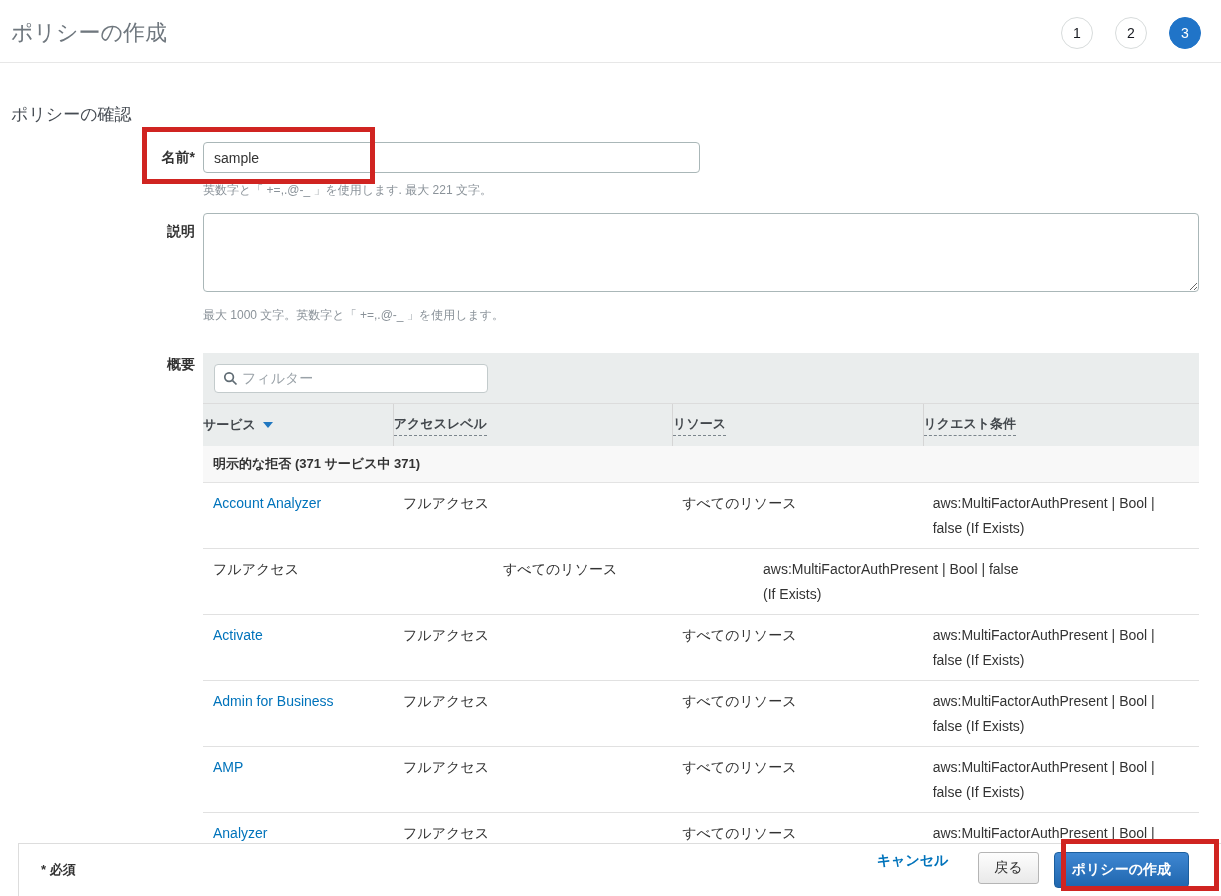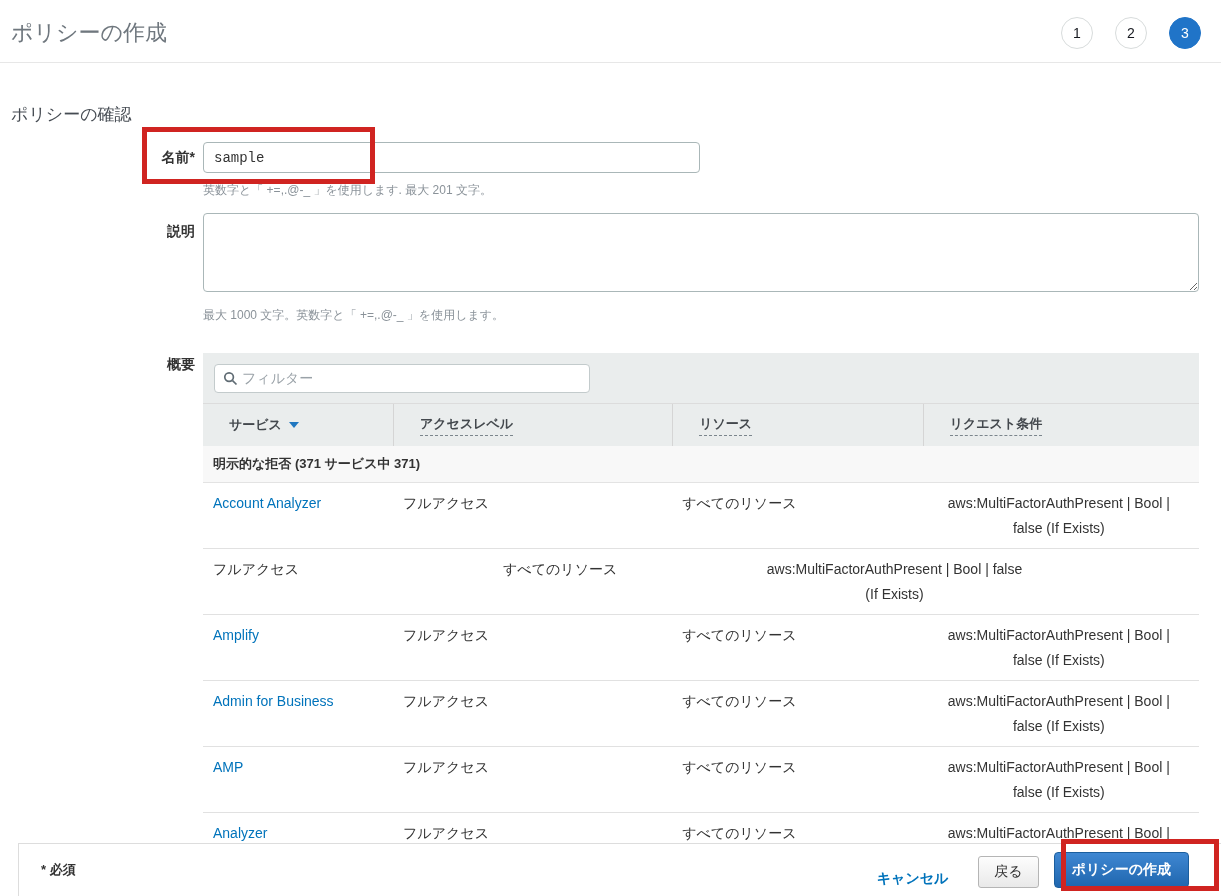--- a/index.html
+++ b/index.html
@@ -41,21 +41,21 @@
     font-size: 14px; font-weight: 700; color: #333;
   }
   .name-label { left: 10px; top: 149px; }
   .desc-label { left: 10px; top: 223px; }
   .summary-label { left: 10px; top: 356px; }
   .name-input {
     position: absolute; left: 203px; top: 142px;
     width: 497px; height: 31px;
     border: 1px solid #aab7b8; border-radius: 4px;
     padding: 0 10px; font-size: 14px; color: #333;
-    font-family: Liberation Mono, monospace;
+    font-family: Liberation Sans, sans-serif;
   }
   .help-text {
     position: absolute; left: 203px;
     font-size: 12px; color: #8a9299;
   }
   .name-help { top: 182px; }
   .desc-help { top: 307px; }
   .desc-textarea {
     position: absolute; left: 203px; top: 213px;
     width: 996px; height: 79px;
@@ -69,63 +69,63 @@
     position: absolute; left: 203px; top: 353px; width: 996px;
     font-size: 14px;
   }
   .filter-band {
     background: #eaeded; height: 51px;
     display: flex; align-items: center; padding-left: 11px;
     border-bottom: 1px solid #dcdcdc;
   }
   .filter-box {
     background: #fff; border: 1px solid #c3cbcc; border-radius: 4px;
-    width: 376px; height: 29px;
+    width: 274px; height: 29px;
     display: flex; align-items: center; padding: 0 8px;
   }
   .filter-box svg { flex: 0 0 auto; margin-right: 4px; }
   .filter-input {
     border: none; outline: none; flex: 1; font-size: 14px;
     font-family: "Liberation Sans", sans-serif; color: #333;
     background: transparent;
   }
   .filter-input::placeholder { color: #9aa2a8; }
   .thead { display: flex; background: #eaeded; height: 42px; }
   .th {
-    display: flex; align-items: center; padding-left: 26px;
+    display: flex; align-items: center; padding-left: 0;
     font-size: 13px; font-weight: 700; color: #43484d;
     border-left: 1px solid #d5d5d5;
   }
   .th:first-child { border-left: none; }
   .th .dashed { border-bottom: 1px dashed #7b858c; padding-bottom: 2px; cursor: help; }
   .caret-down {
     width: 0; height: 0; margin-left: 7px;
     border-left: 5px solid transparent; border-right: 5px solid transparent;
     border-top: 6px solid #2077c0;
   }
   .col-1 { width: 197px; } .col-2 { width: 290px; }
-  .col-3 { width: 260px; } .col-4 { width: 287px; text-align: center; }
+  .col-3 { width: 260px; } .col-4 { width: 287px; }
   .group-row {
     height: 37px; background: #f8f8f8;
     display: flex; align-items: center; padding-left: 10px;
     font-size: 13px; font-weight: 700; color: #333;
     border-bottom: 1px solid #e3e3e3;
   }
   .trow { display: flex; min-height: 55px; border-bottom: 1px solid #e1e1e1; background: #fff; }
   .td { padding: 8px 14px 8px 10px; font-size: 14px; color: #333; line-height: 1.75; }
   .service-link { color: #0073bb; text-decoration: none; cursor: pointer; }
   
   .footer {
     position: absolute; left: 18px; top: 843px; width: 1210px; height: 54px;
     background: #fff; border: 1px solid #ddd;
     display: flex; align-items: center; padding: 0 22px;
     z-index: 5;
   }
   .required-note { font-size: 13px; font-weight: 700; color: #333; }
-  .footer-actions { margin-left: auto; display: flex; align-items: flex-end; margin-right: 16px; }
+  .footer-actions { margin-left: auto; display: flex; align-items: flex-start; margin-right: 16px; }
   .cancel-link { color: #0073bb; font-size: 14px; font-weight: 700; text-decoration: none; margin-right: 30px; cursor: pointer; }
   .back-button {
     font-family: "Liberation Sans", sans-serif;
     font-size: 14px; color: #333; cursor: pointer;
     background: linear-gradient(#fdfdfd, #e9e9e9);
     border: 1px solid #b5b5b5; border-radius: 3px;
     padding: 6px 15px; margin-right: 15px;
   }
   .create-button {
     font-family: "Liberation Sans", sans-serif;
@@ -149,21 +149,21 @@
   <div class="step-circle">2</div>
   <div class="step-circle active">3</div>
 </div>
 
 <hr class="header-divider">
 
 <h2 class="section-title">ポリシーの確認</h2>
 
 <label class="field-label name-label">名前*</label>
 <input class="name-input" type="text" value="sample" style="">
-<div class="help-text name-help">英数字と「 +=,.@-_ 」を使用します. 最大 201 文字。</div>
+<div class="help-text name-help">英数字と「 +=,.@-_ 」を使用します. 最大 221 文字。</div>
 
 <label class="field-label desc-label">説明</label>
 <textarea class="desc-textarea" value="" style=""></textarea>
 <div class="help-text desc-help">最大 1000 文字。英数字と「 +=,.@-_ 」を使用します。</div>
 
 <label class="field-label summary-label">概要</label>
 
 <div class="summary-table">
   <div class="filter-band">
     <div class="filter-box">
@@ -201,21 +201,21 @@
     <div class="td col-4">aws:MultiFactorAuthPresent | Bool | false (If Exists)</div>
   </div>
 
   <div class="trow">
     <div class="td col-2">フルアクセス</div>
     <div class="td col-3">すべてのリソース</div>
     <div class="td col-4">aws:MultiFactorAuthPresent | Bool | false (If Exists)</div>
   </div>
 
   <div class="trow">
-    <div class="td col-1"><a class="service-link">Amplify</a></div>
+    <div class="td col-1"><a class="service-link">Activate</a></div>
     <div class="td col-2">フルアクセス</div>
     <div class="td col-3">すべてのリソース</div>
     <div class="td col-4">aws:MultiFactorAuthPresent | Bool | false (If Exists)</div>
   </div>
 
   <div class="trow">
     <div class="td col-1"><a class="service-link">Admin for Business</a></div>
     <div class="td col-2">フルアクセス</div>
     <div class="td col-3">すべてのリソース</div>
     <div class="td col-4">aws:MultiFactorAuthPresent | Bool | false (If Exists)</div>

